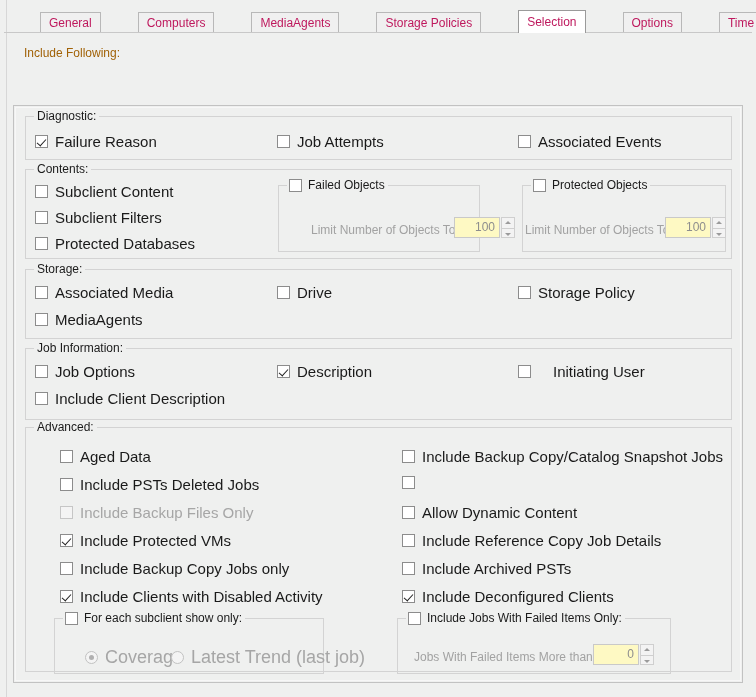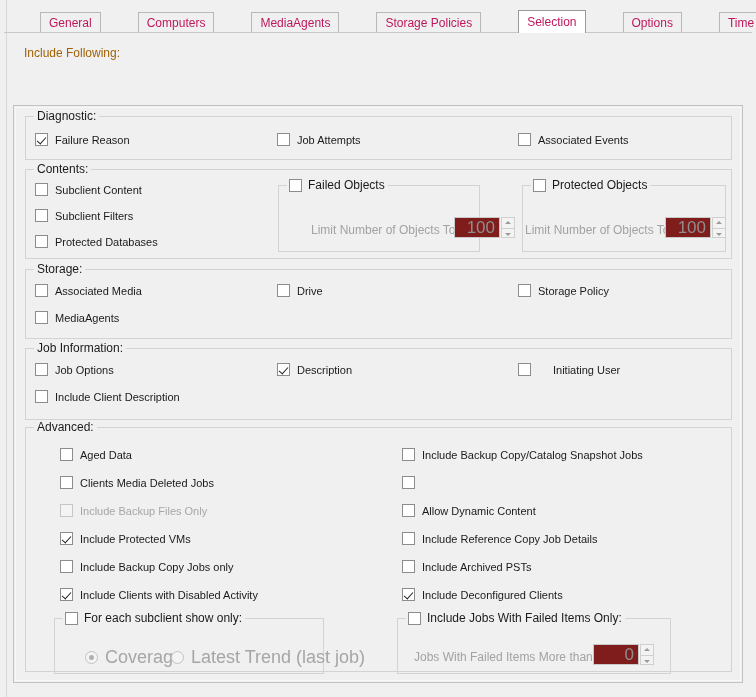--- a/index.html
+++ b/index.html
@@ -124,21 +124,21 @@
     font-size: 12px;
     color: #1a1a1a;
     white-space: nowrap;
   }
 
   
   .cb {
     display: inline-flex;
     align-items: center;
     gap: 7px;
-    font-size: 11px;
+    font-size: 15px;
     color: #1a1a1a;
     white-space: nowrap;
     position: absolute;
   }
   .box {
     width: 13px;
     height: 13px;
     flex: 0 0 13px;
     border: 1px solid #8c8c8c;
     background: #ffffff;
@@ -193,23 +193,23 @@
   
   .spinner {
     position: absolute;
     display: flex;
     align-items: stretch;
     height: 21px;
   }
   .spin-field {
     width: 46px;
     border: 1px solid #c9c9c9;
-    background: #7f1d1d;
+    background: #fef9c3;
     color: #8e8e8e;
-    font-size: 17px;
+    font-size: 12px;
     text-align: right;
     padding: 0 4px;
     line-height: 19px;
     box-sizing: border-box;
     font-family: "Liberation Sans", sans-serif;
   }
   .spin-btns {
     width: 14px;
     margin-left: 1px;
     display: flex;
@@ -367,21 +367,21 @@
 
   <div class="group" style="left:11px; top:321px; width:707px; height:245px;">
     <div class="legend">Advanced:</div>
 
     <div class="cb" style="left:34px; top:20px;">
       <span class="box"></span>
       <span>Aged Data</span>
     </div>
     <div class="cb" style="left:34px; top:48px;">
       <span class="box"></span>
-      <span>Clients Media Deleted Jobs</span>
+      <span>Include PSTs Deleted Jobs</span>
     </div>
     <div class="cb disabled" style="left:34px; top:76px;">
       <span class="box"></span>
       <span>Include Backup Files Only</span>
     </div>
     <div class="cb" style="left:34px; top:104px;">
       <span class="box checked"></span>
       <span>Include Protected VMs</span>
     </div>
     <div class="cb" style="left:34px; top:132px;">

